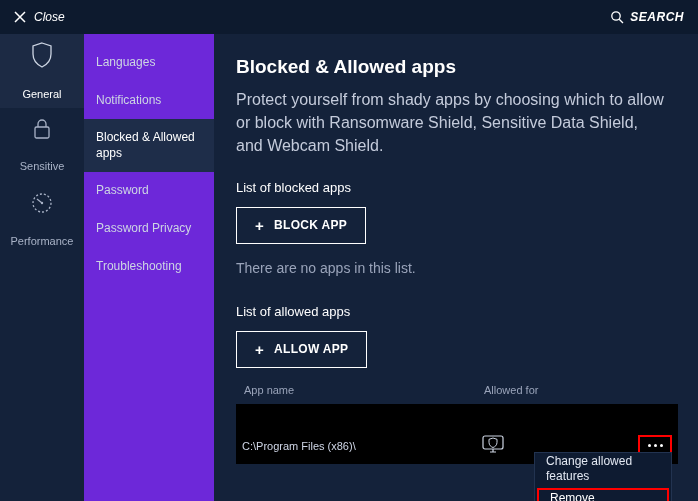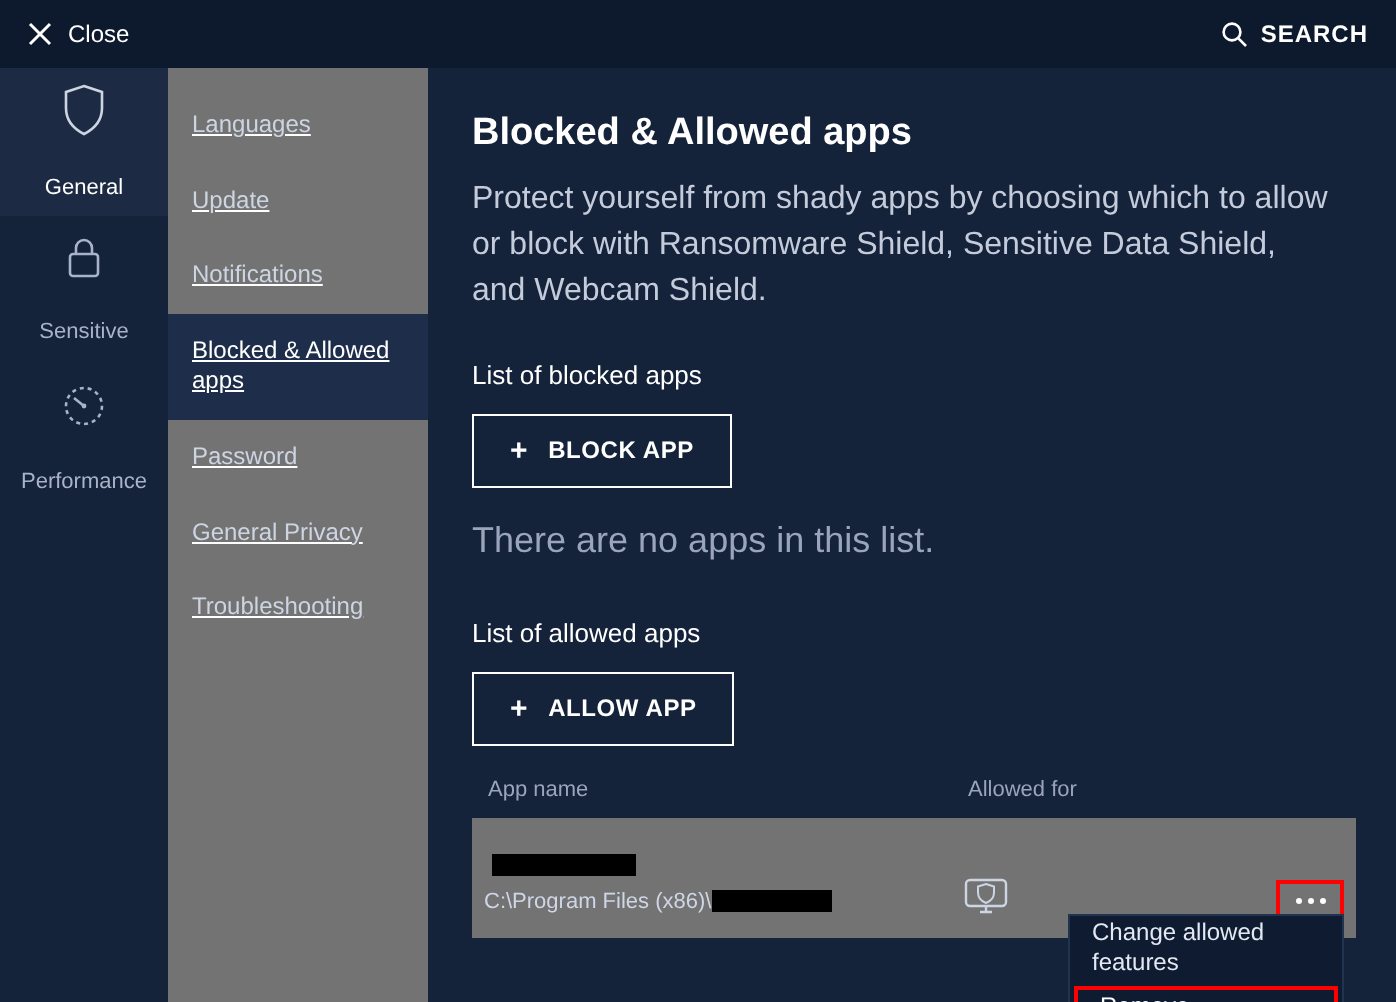--- a/index.html
+++ b/index.html
@@ -1,38 +1,38 @@
 <!DOCTYPE html>
 <html><head>
 <meta charset="utf-8">
 <style>
   * { box-sizing: border-box; margin: 0; padding: 0; font-family: -apple-system, BlinkMacSystemFont, "Segoe UI", Arial, sans-serif; }
   body { width: 698px; height: 501px; background: #14223a; color: #fff; overflow: hidden; position: relative; }
-  .hdr { height: 34px; background: #0d1a2e; display: flex; align-items: center; justify-content: space-between; padding: 17px 14px; font-size: 12px; }
+  .hdr { height: 34px; background: #0d1a2e; display: flex; align-items: center; justify-content: space-between; padding: 17px 14px; font-size: 12px; font-style: italic; }
   .hdr-left, .hdr-right { display: flex; align-items: center; gap: 8px; }
   .hdr-right { gap: 6px; font-weight: 700; letter-spacing: 0.5px; }
   .x-icon svg, .search-icon svg { display: block; }
   .shell { display: flex; height: calc(100% - 34px); }
   .nav { width: 84px; background: #14223a; display: flex; flex-direction: column; }
   .nav-item { height: 74px; display: flex; flex-direction: column; align-items: center; justify-content: center; gap: 20px; color: #a9b3c7; font-size: 11px; cursor: pointer; }
   .nav-item.active { background: #1c2a44; color: #fff; }
   .nav-item svg { display: block; }
-  .subnav { width: 130px; background: #737373; padding-top: 10px; text-decoration: underline; }
+  .subnav { width: 130px; background: #6d28d9; padding-top: 10px; }
   .sub-item { padding: 11px 12px; font-size: 12px; color: #cdd5e3; cursor: pointer; line-height: 1.3; }
   .sub-item.active { background: #1e2d49; color: #fff; }
   .main { flex: 1; padding: 22px 20px 0 22px; overflow: hidden; position: relative; }
   h1 { font-size: 19px; font-weight: 700; margin-bottom: 10px; }
   .desc { font-size: 16px; color: #c4cbdb; line-height: 1.45; margin-bottom: 22px; max-width: 430px; }
   .sect { font-size: 13px; font-weight: 400; margin-bottom: 12px; }
   .btn { display: inline-flex; align-items: center; gap: 10px; border: 1px solid #fff; background: transparent; color: #fff; font-size: 12px; font-weight: 700; letter-spacing: 0.3px; padding: 10px 18px; cursor: pointer; margin-bottom: 16px; }
   .plus { font-size: 15px; line-height: 1; }
-  .empty { font-size: 18px; color: #9aa4ba; margin-bottom: 28px; }
+  .empty { font-size: 14px; color: #9aa4ba; margin-bottom: 28px; }
   .thdr { display: flex; font-size: 11px; color: #9aa4ba; padding: 0 8px; margin-bottom: 8px; }
   .thdr .c1 { width: 240px; }
-  .row-wrap { background: #737373; padding: 4px 6px 6px 6px; position: relative; }
+  .row-wrap { background: #000000; padding: 4px 6px 6px 6px; position: relative; }
   .row { display: flex; align-items: center; height: 40px; }
   .row .c1 { width: 240px; font-size: 11px; color: #cfd6e6; display: flex; align-items: center; gap: 0; }
   .redact { display: inline-block; height: 11px; background: #000; }
   .redact.a { width: 72px; margin-left: 4px; }
   .redact.b { width: 60px; }
   .row .c2 { width: 80px; display: flex; align-items: center; }
   .row .c3 { margin-left: auto; }
   .dots { width: 34px; height: 22px; border: 2px solid #ff0000; display: flex; align-items: center; justify-content: center; gap: 3px; cursor: pointer; }
   .dots span { width: 3px; height: 3px; background: #fff; border-radius: 50%; }
   .menu { position: absolute; right: 6px; top: 48px; width: 138px; background: #0e1b31; border: 1px solid #223350; }
@@ -88,25 +88,24 @@
             <path d="M12 12 L7 8" stroke="#a9b3c7" stroke-width="1.3"></path>
             <circle cx="12" cy="12" r="1.2" fill="#a9b3c7"></circle>
           </svg>
       </span>
       <span>Performance</span>
     </div>
   </div>
 
   <div class="subnav">
     <div class="sub-item">Languages</div>
-    <div class="sub-item">Update</div>
     <div class="sub-item">Notifications</div>
     <div class="sub-item active">Blocked &amp; Allowed apps</div>
     <div class="sub-item">Password</div>
-    <div class="sub-item">General Privacy</div>
+    <div class="sub-item">Password Privacy</div>
     <div class="sub-item">Troubleshooting</div>
   </div>
 
   <div class="main">
     <h1>Blocked &amp; Allowed apps</h1>
     <p class="desc">Protect yourself from shady apps by choosing which to allow or block with Ransomware Shield, Sensitive Data Shield, and Webcam Shield.</p>
 
     <div class="sect">List of blocked apps</div>
     <button class="btn">
       <span class="plus">+</span>

